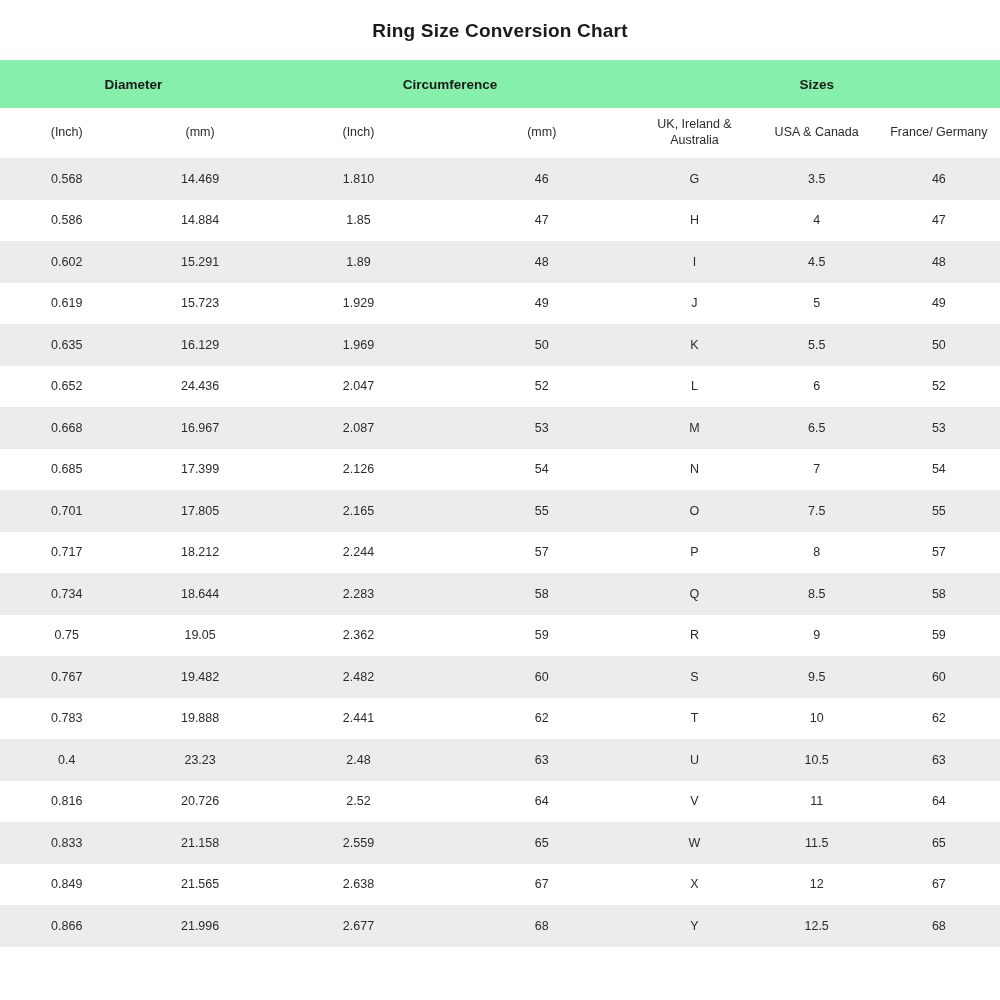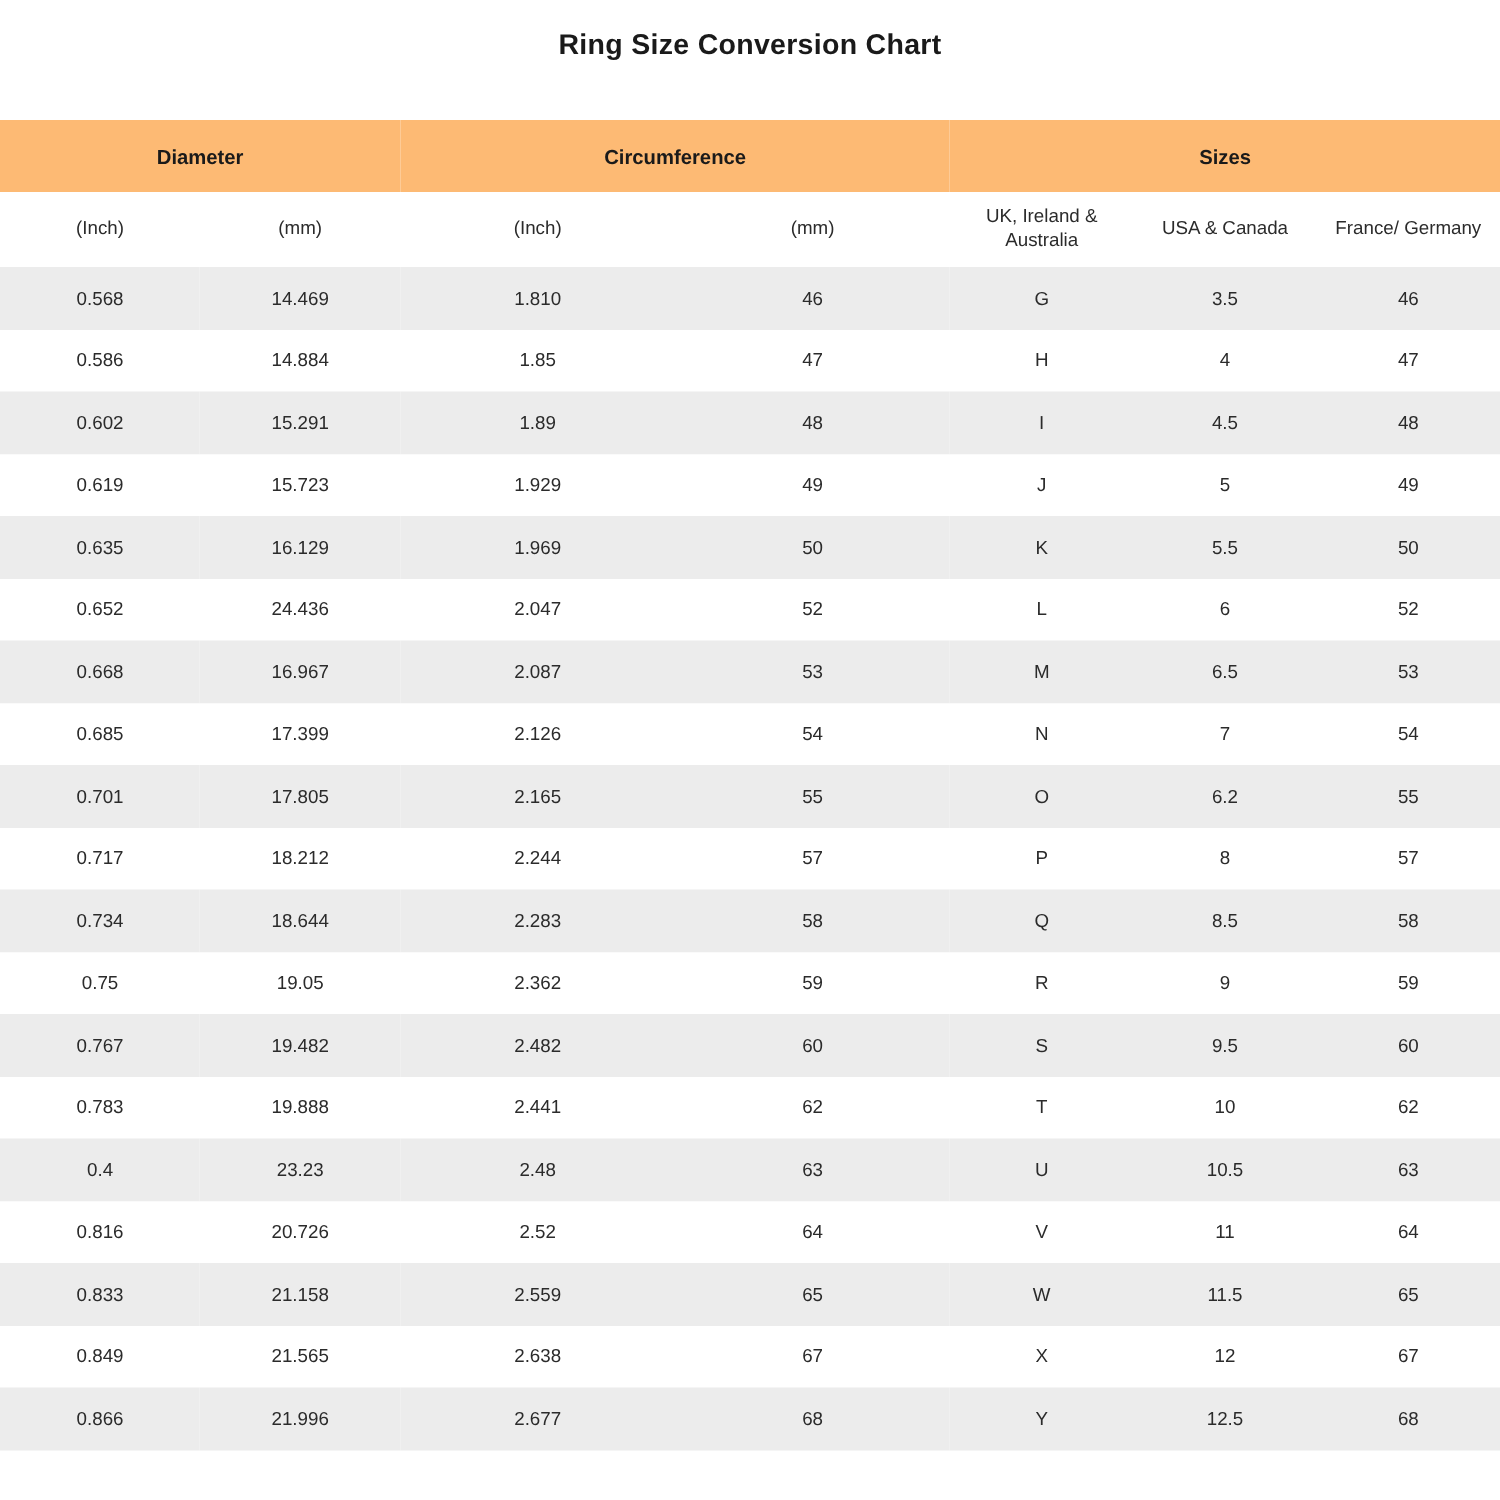--- a/index.html
+++ b/index.html
@@ -18,35 +18,35 @@
     width: 1000px;
     height: 1000px;
     box-sizing: border-box;
   }
   .title {
     text-align: center;
     font-size: 19px;
     font-weight: bold;
     color: #1a1a1a;
     padding-top: 20px;
-    padding-bottom: 38px;
+    padding-bottom: 18px;
     letter-spacing: 0.2px;
   }
   table.chart {
     width: 1000px;
     border-collapse: collapse;
     table-layout: fixed;
   }
   table.chart td, table.chart th {
     text-align: center;
     vertical-align: middle;
     font-weight: normal;
   }
   tr.group-header th {
-    background: #fdba74;
+    background: #86efac;
     font-size: 13.5px;
     font-weight: bold;
     height: 46px;
     color: #1a1a1a;
   }
   tr.sub-header td {
     background: #ffffff;
     font-size: 12.5px;
     height: 46px;
     color: #2b2b2b;
@@ -168,21 +168,21 @@
         <td class="c4">N</td>
         <td class="c5">7</td>
         <td class="c6">54</td>
       </tr>
       <tr class="data odd">
         <td class="c0">0.701</td>
         <td class="c1">17.805</td>
         <td class="c2">2.165</td>
         <td class="c3">55</td>
         <td class="c4">O</td>
-        <td class="c5">6.2</td>
+        <td class="c5">7.5</td>
         <td class="c6">55</td>
       </tr>
       <tr class="data even">
         <td class="c0">0.717</td>
         <td class="c1">18.212</td>
         <td class="c2">2.244</td>
         <td class="c3">57</td>
         <td class="c4">P</td>
         <td class="c5">8</td>
         <td class="c6">57</td>

